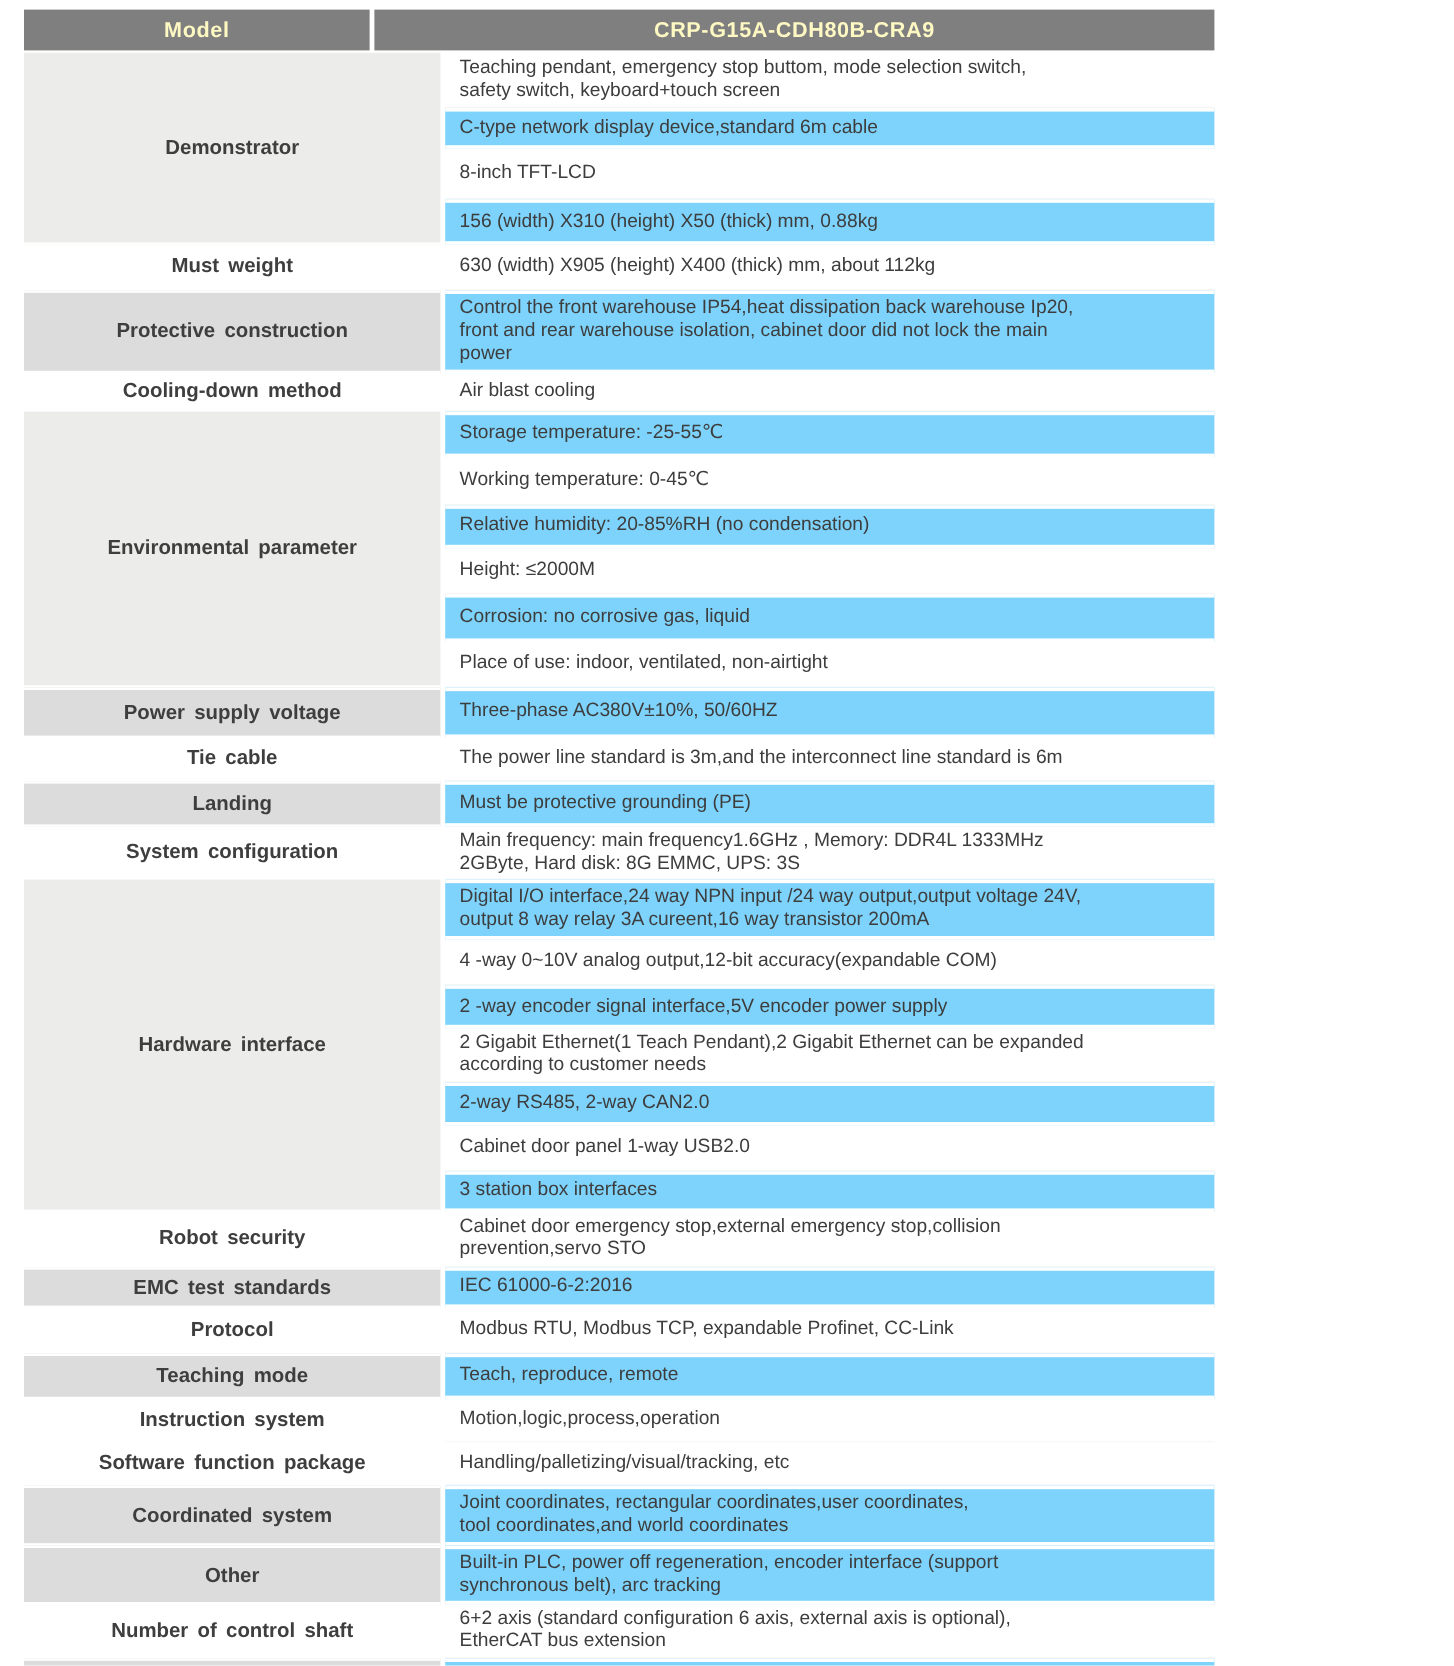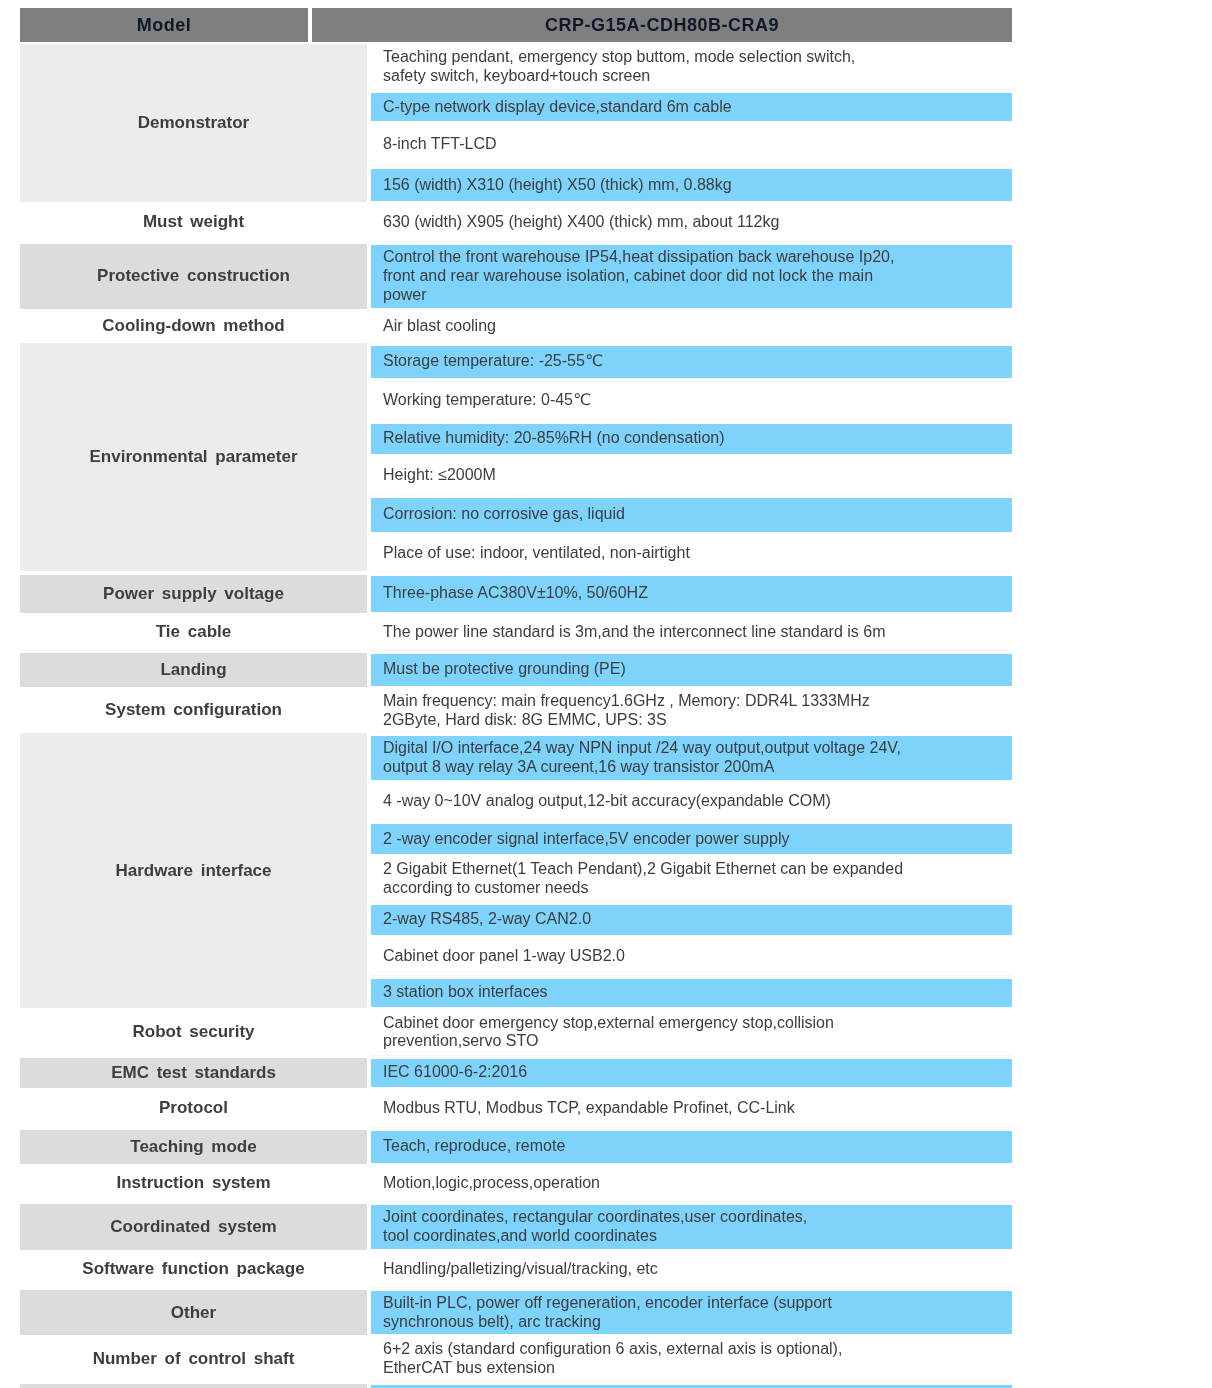--- a/index.html
+++ b/index.html
@@ -1,19 +1,19 @@
 <!DOCTYPE html>
 <html><head>
 <meta charset="utf-8">
 <style>
   html,body{margin:0;padding:0;background:#ffffff;}
   body{width:1212px;height:1388px;font-family:"Liberation Sans","DejaVu Sans",sans-serif;color:#3d3d3d;}
   .spec-table{margin:8px 0 0 20px;width:992px;}
   .header-row{display:flex;gap:4px;margin-bottom:2px;}
-  .header-cell{background:#7f7f7f;color:#0f172a;font-weight:bold;font-size:18px;height:34px;
+  .header-cell{background:#7f7f7f;color:#fef9c3;font-weight:bold;font-size:18px;height:34px;
     display:flex;align-items:center;justify-content:center;letter-spacing:0.5px;}
   .param-col{width:288px;flex:none;}
   .value-col{flex:1;}
   .section{display:flex;gap:4px;}
   .param-cell{width:347px;flex:none;display:flex;align-items:center;justify-content:center;
     text-align:center;font-weight:bold;font-size:17px;color:#3e3e3e;word-spacing:3px;
     padding:2px 8px;box-sizing:border-box;border-bottom:2px solid #ffffff;}
   .bg-light{background:#ececea;}
   .bg-gray{background:#dcdcdc;border-top:2px solid #ffffff;text-align:right;}
   .bg-white{background:#ffffff;}
@@ -153,35 +153,35 @@
   </div>
 
   <div class="section">
     <div class="param-cell bg-white">Instruction system</div>
     <div class="rows">
       <div class="vrow white" style="min-height:36px">Motion,logic,process,operation</div>
     </div>
   </div>
 
   <div class="section">
+    <div class="param-cell bg-white">Software function package</div>
+    <div class="rows">
+      <div class="vrow white" style="min-height:36px">Handling/palletizing/visual/tracking, etc</div>
+    </div>
+  </div>
+
+  <div class="section">
     <div class="param-cell bg-gray">Coordinated system</div>
     <div class="rows">
       <div class="vrow gray" style="min-height:42px">Joint coordinates, rectangular coordinates,user coordinates,
 tool coordinates,and world coordinates</div>
     </div>
   </div>
 
   <div class="section">
-    <div class="param-cell bg-white">Software function package</div>
-    <div class="rows">
-      <div class="vrow white" style="min-height:36px">Handling/palletizing/visual/tracking, etc</div>
-    </div>
-  </div>
-
-  <div class="section">
     <div class="param-cell bg-gray">Other</div>
     <div class="rows">
       <div class="vrow gray" style="min-height:42px">Built-in PLC, power off regeneration, encoder interface (support
 synchronous belt), arc tracking</div>
     </div>
   </div>
 
   <div class="section">
     <div class="param-cell bg-white">Number of control shaft</div>
     <div class="rows">

